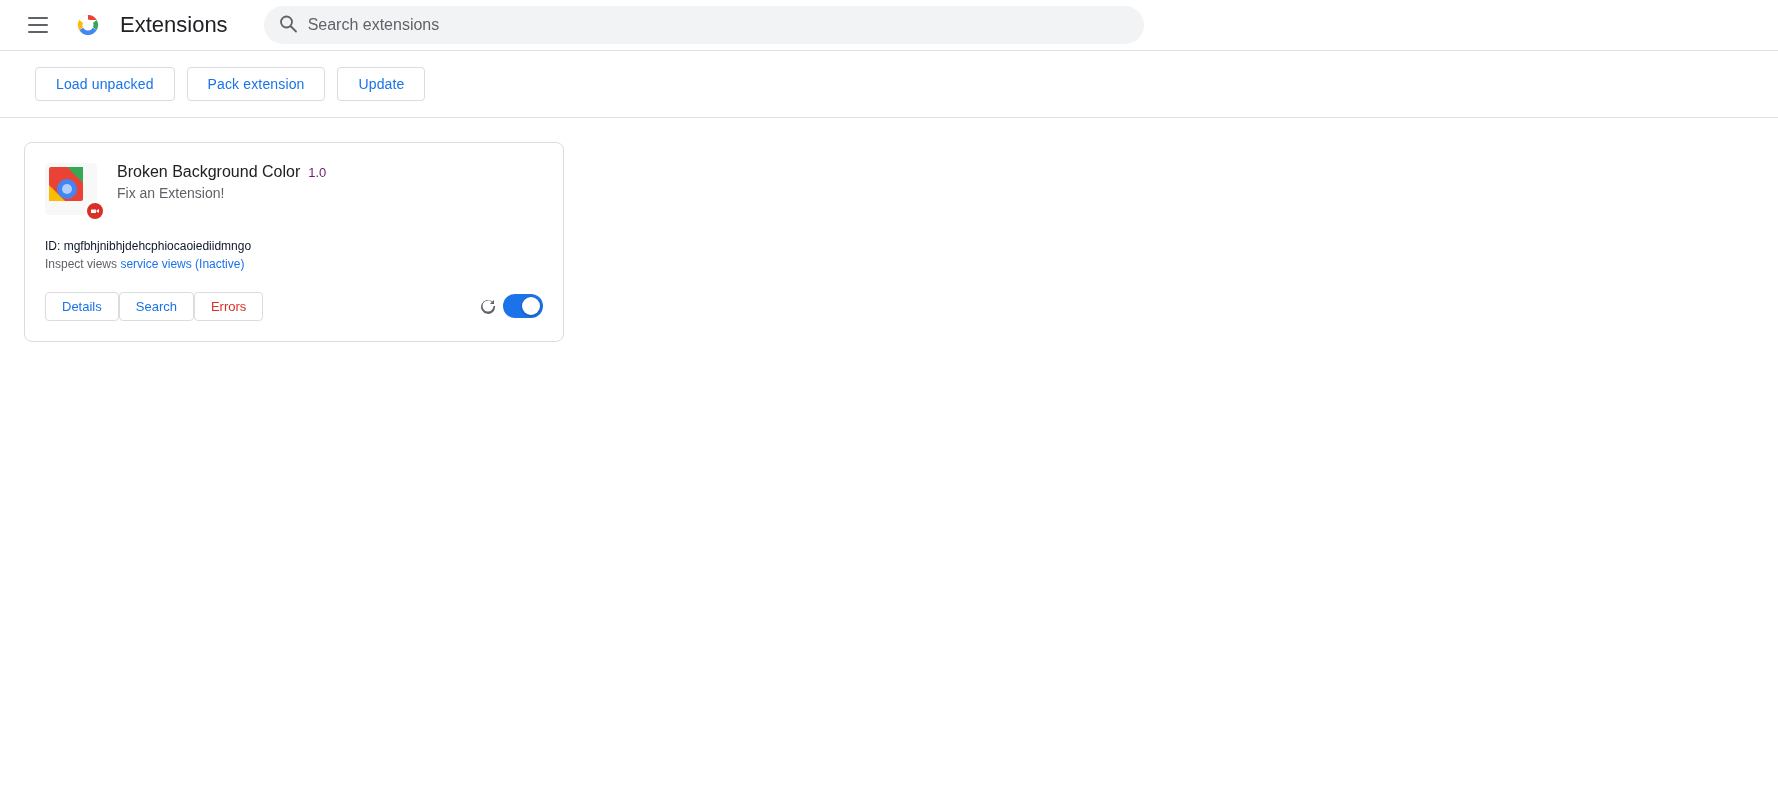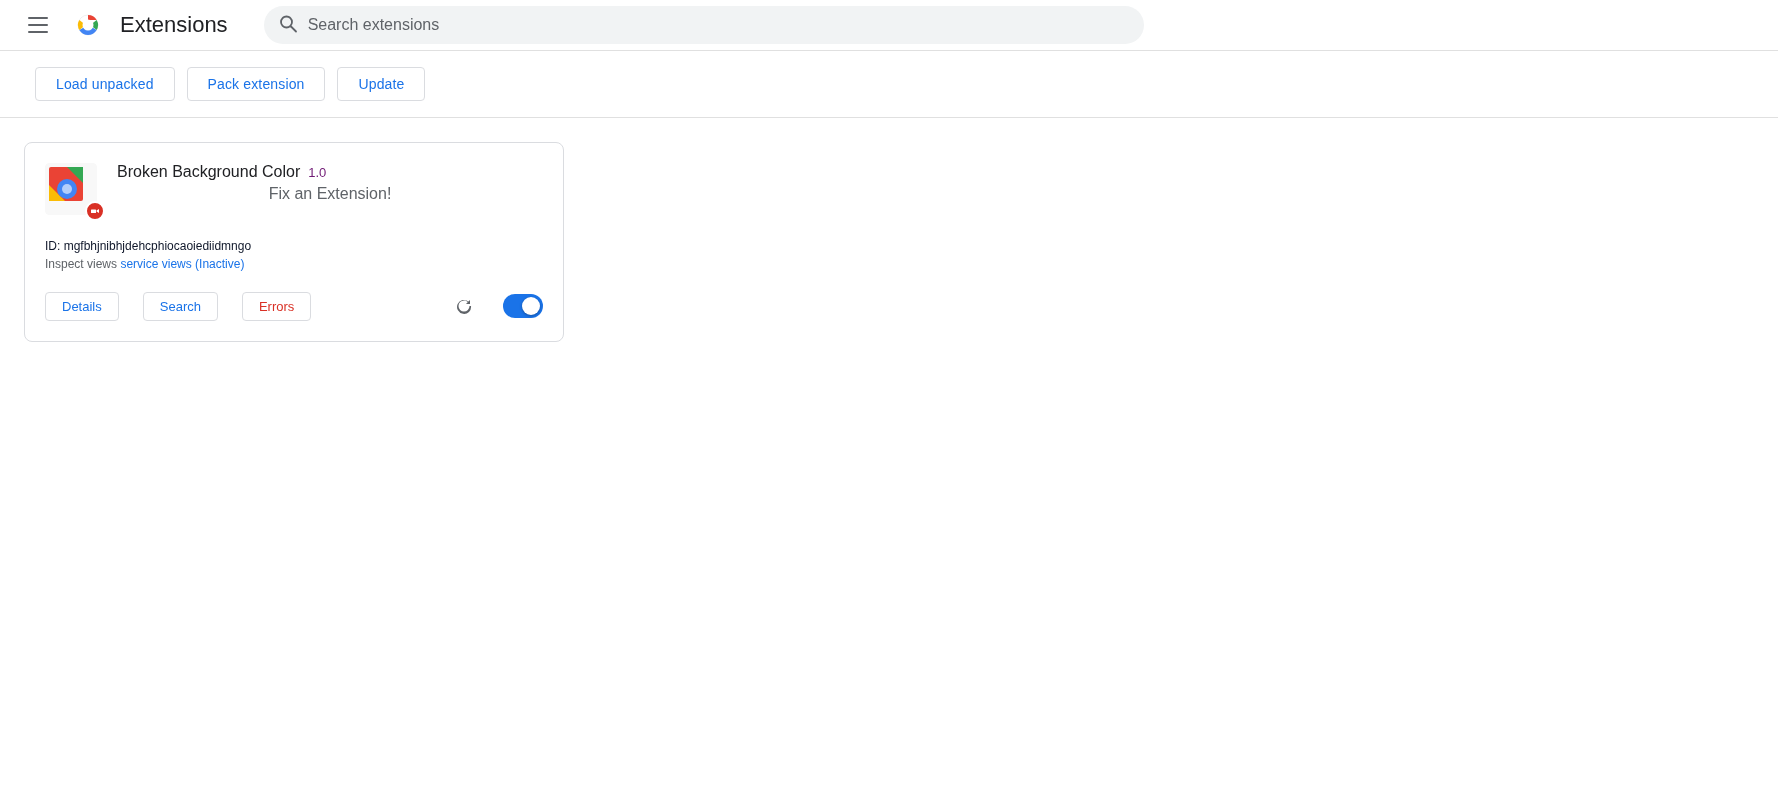--- a/index.html
+++ b/index.html
@@ -166,24 +166,23 @@
       font-weight: 500;
       color: #202124;
     }
 
     .ext-version {
       font-size: 13px;
       color: #701a75;
     }
 
     .ext-description {
-      font-size: 16px;
+      font-size: 14px;
       color: #5f6368;
       margin-bottom: 4px;
-      text-align: center;
     }
 
     .card-meta {
       margin-bottom: 20px;
     }
 
     .ext-id {
       font-size: 12px;
       color: #0f172a;
       margin-bottom: 4px;
@@ -196,21 +195,21 @@
 
     .ext-inspect a {
       color: #1a73e8;
       text-decoration: none;
     }
 
     
     .card-footer {
       display: flex;
       align-items: center;
-      gap: 24px;
+      gap: 0;
     }
 
     .card-btn {
       padding: 6px 16px;
       border: 1px solid #dadce0;
       border-radius: 4px;
       background: #fff;
       font-size: 13px;
       font-weight: 500;
       cursor: pointer;

